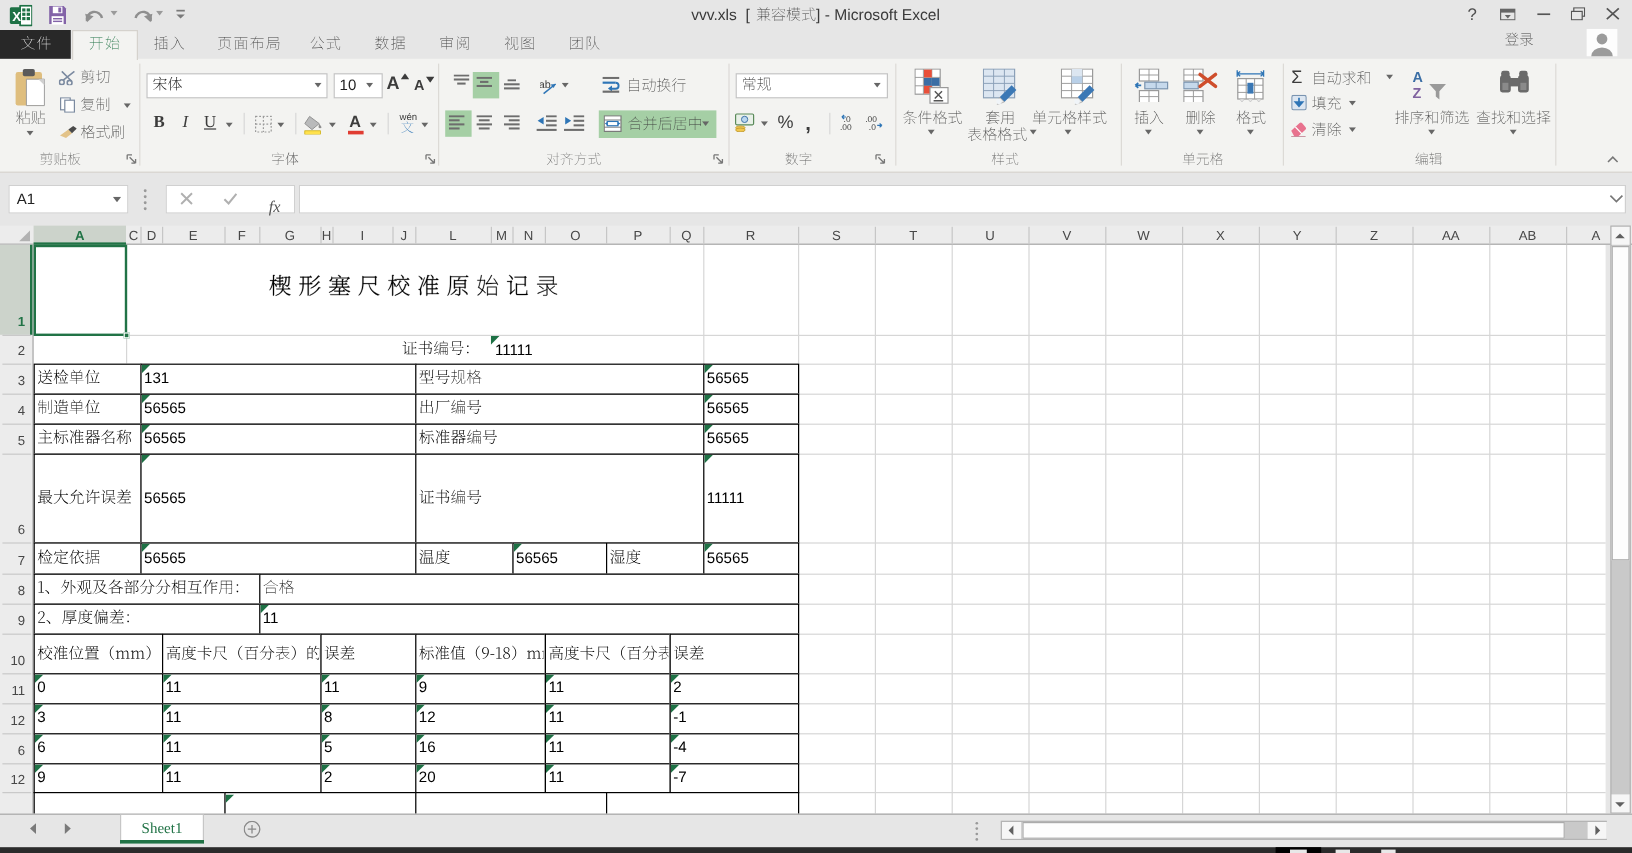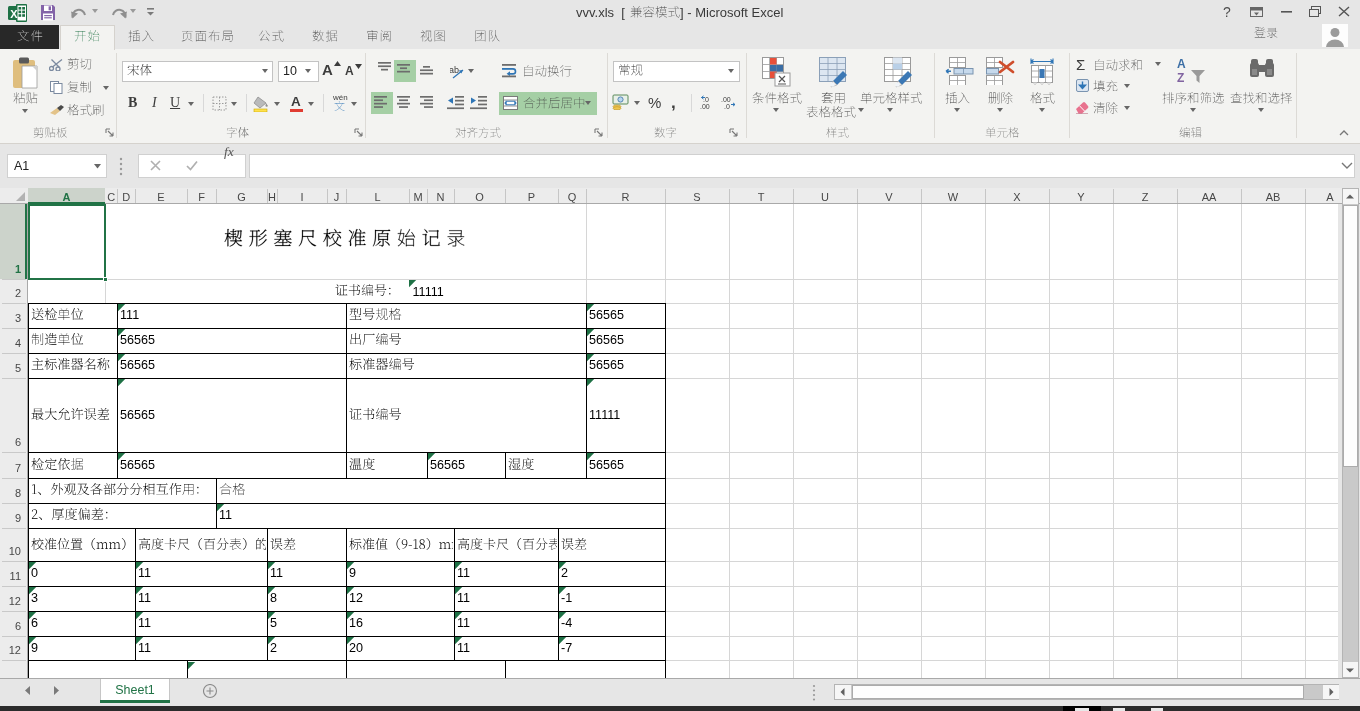--- a/index.html
+++ b/index.html
@@ -804,21 +804,21 @@
       <circle cx="2" cy="13" r="1.2" fill="#999"></circle>
       <circle cx="2" cy="18" r="1.2" fill="#999"></circle>
     </svg>
 <div style="position:absolute;left:138px;top:154px;width:108px;height:24px;background:#fff;border:1px solid #d0d0d0"></div>
 <svg style="position:absolute;left:150px;top:160px;" width="12" height="12" viewBox="0 0 12 12">
       <path d="M1,1 L10,10 M10,1 L1,10" stroke="#b0b0b0" stroke-width="1.6"></path>
     </svg>
 <svg style="position:absolute;left:186px;top:160px;" width="13" height="12" viewBox="0 0 13 12">
       <path d="M1,6 L4.5,9.5 L11,1.5" stroke="#b0b0b0" stroke-width="1.7" fill="none"></path>
     </svg>
-<div style="position:absolute;left:224px;top:144px;font-family:'Liberation Serif',serif;font-size:13.5px;color:#555;white-space:pre;line-height:15.5px;font-style:italic;">fx</div>
+<div style="position:absolute;left:224px;top:165px;font-family:'Liberation Serif',serif;font-size:13.5px;color:#555;white-space:pre;line-height:15.5px;font-style:italic;">fx</div>
 <div style="position:absolute;left:249px;top:154px;width:1106px;height:24px;background:#fff;border:1px solid #d0d0d0"></div>
 <svg style="position:absolute;left:1341px;top:162px;" width="12" height="8" viewBox="0 0 12 8">
       <path d="M1,1 L6,6 L11,1" stroke="#777" stroke-width="1.4" fill="none"></path>
     </svg>
 <div style="position:absolute;left:28px;top:188px;width:77px;height:16px;background:#ccd3cb;border-bottom:2px solid #217346"></div>
 <div style="position:absolute;left:66.5px;top:190.5px;font-family:'Liberation Sans',sans-serif;font-size:11px;color:#217346;white-space:pre;line-height:13px;transform:translateX(-50%);font-weight:bold;">A</div>
 <div style="position:absolute;left:111.25px;top:190.5px;font-family:'Liberation Sans',sans-serif;font-size:11px;color:#474747;white-space:pre;line-height:13px;transform:translateX(-50%);">C</div>
 <div style="position:absolute;left:117.0px;top:189px;width:1px;height:14px;background:#c6c6c6"></div>
 <div style="position:absolute;left:126.25px;top:190.5px;font-family:'Liberation Sans',sans-serif;font-size:11px;color:#474747;white-space:pre;line-height:13px;transform:translateX(-50%);">D</div>
 <div style="position:absolute;left:134.5px;top:189px;width:1px;height:14px;background:#c6c6c6"></div>
@@ -965,21 +965,21 @@
       <path d="M0,0 H7.2 L0,7.2 Z" fill="#1e7145"></path>
     </svg>
 <div style="position:absolute;left:31.0px;top:308.4px;width:53px;height:13.15px">
       <svg width="53" height="15" viewBox="0 0 53 15" fill="#000" style="position:absolute;overflow:visible">
         <use href="#gs9001" transform="translate(0.0 11.0) scale(0.013150 -0.013150)"></use>
         <use href="#gs68c0" transform="translate(13.2 11.0) scale(0.013150 -0.013150)"></use>
         <use href="#gs5355" transform="translate(26.3 11.0) scale(0.013150 -0.013150)"></use>
         <use href="#gs4f4d" transform="translate(39.5 11.0) scale(0.013150 -0.013150)"></use>
       </svg>
     </div>
-<div style="position:absolute;left:120px;top:308.0px;font-family:'Liberation Sans',sans-serif;font-size:12.6px;color:#000;white-space:pre;line-height:14.6px;">111</div>
+<div style="position:absolute;left:120px;top:308.0px;font-family:'Liberation Sans',sans-serif;font-size:12.6px;color:#000;white-space:pre;line-height:14.6px;">131</div>
 <div style="position:absolute;left:349.0px;top:308.4px;width:53px;height:13.15px">
       <svg width="53" height="15" viewBox="0 0 53 15" fill="#000" style="position:absolute;overflow:visible">
         <use href="#gs578b" transform="translate(0.0 11.0) scale(0.013150 -0.013150)"></use>
         <use href="#gs53f7" transform="translate(13.2 11.0) scale(0.013150 -0.013150)"></use>
         <use href="#gs89c4" transform="translate(26.3 11.0) scale(0.013150 -0.013150)"></use>
         <use href="#gs683c" transform="translate(39.5 11.0) scale(0.013150 -0.013150)"></use>
       </svg>
     </div>
 <div style="position:absolute;left:589px;top:308.0px;font-family:'Liberation Sans',sans-serif;font-size:12.6px;color:#000;white-space:pre;line-height:14.6px;">56565</div>
 <div style="position:absolute;left:28px;top:328px;width:90px;height:26px;background:#fff;border:1px solid #000"></div>
@@ -1356,21 +1356,21 @@
 <div style="position:absolute;left:28px;top:204px;width:78px;height:76px;border:2px solid #217346;background:transparent"></div>
 <div style="position:absolute;left:103px;top:277px;width:5px;height:5px;background:#217346;border:1px solid #fff"></div>
 <div style="position:absolute;left:0px;top:678px;width:1360px;height:28px;background:#e6e6e6;border-top:1px solid #a9a9a9"></div>
 <svg style="position:absolute;left:22px;top:685px;" width="12" height="12" viewBox="0 0 12 12">
       <path d="M8,1 L3,5.5 L8,10 Z" fill="#7a7a7a"></path>
     </svg>
 <svg style="position:absolute;left:50px;top:685px;" width="12" height="12" viewBox="0 0 12 12">
       <path d="M4,1 L9,5.5 L4,10 Z" fill="#7a7a7a"></path>
     </svg>
 <div style="position:absolute;left:100px;top:679px;width:70px;height:24px;background:#fff;border-left:1px solid #c6c6c6;border-right:1px solid #c6c6c6"></div>
-<div style="position:absolute;left:135px;top:683px;font-family:Liberation Sans, sans-serif;font-size:12.5px;color:#217346;white-space:pre;line-height:14.5px;transform:translateX(-50%);">Sheet1</div>
+<div style="position:absolute;left:135px;top:683px;font-family:Liberation Serif, serif;font-size:12.5px;color:#217346;white-space:pre;line-height:14.5px;transform:translateX(-50%);">Sheet1</div>
 <div style="position:absolute;left:100px;top:700px;width:70px;height:3px;background:#217346"></div>
 <svg style="position:absolute;left:203px;top:684px;" width="15" height="15" viewBox="0 0 15 15">
       <circle cx="7" cy="7" r="6.5" fill="none" stroke="#8a8a8a" stroke-width="1.1"></circle>
       <path d="M7,3.5 V10.5 M3.5,7 H10.5" stroke="#8a8a8a" stroke-width="1.1"></path>
     </svg>
 <svg style="position:absolute;left:812px;top:684px;" width="6" height="18" viewBox="0 0 6 18">
       <circle cx="2" cy="2" r="1.1" fill="#999"></circle>
       <circle cx="2" cy="6.5" r="1.1" fill="#999"></circle>
       <circle cx="2" cy="11" r="1.1" fill="#999"></circle>
       <circle cx="2" cy="15.5" r="1.1" fill="#999"></circle>

